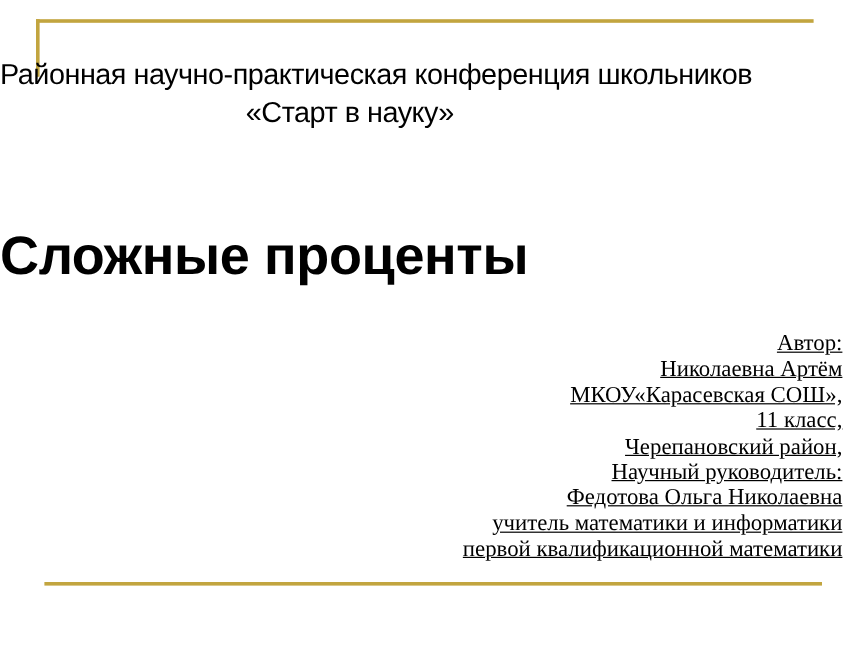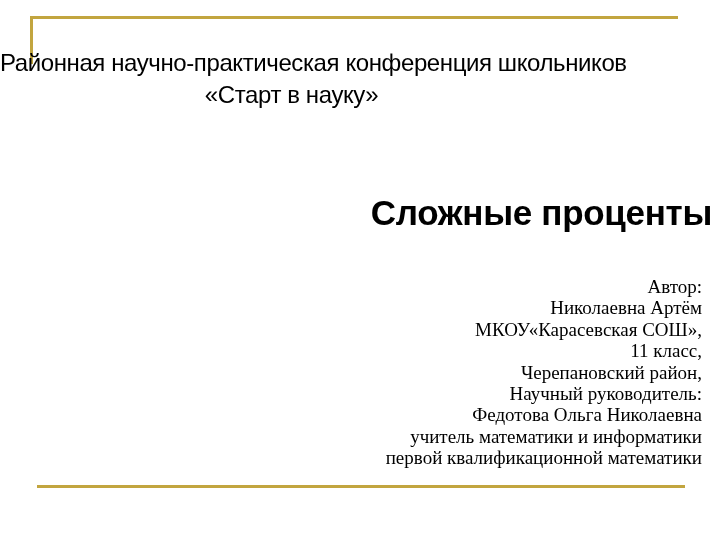--- a/index.html
+++ b/index.html
@@ -55,38 +55,39 @@
   }
   .conference-title .t-line {
     white-space: nowrap;
   }
   
   .slide-subtitle {
     position: absolute;
     left: 0;
     top: 193px;
     width: 712px;
-    text-align: right;
-    font-size: 35px;
+    text-align: left;
+    font-size: 45px;
     line-height: 40px;
     font-weight: bold;
     letter-spacing: -0.3px;
     z-index: 2;
   }
   
   .author-block {
     position: absolute;
     top: 276px;
     right: 18px;
     width: 420px;
     text-align: right;
     font-family: "Liberation Serif", serif;
     font-size: 19px;
     line-height: 21.4px;
     z-index: 2;
+    text-decoration: underline;
   }
   .author-block .a-line {
     white-space: nowrap;
   }
 </style>
 </head>
 <body>
 
 <div class="slide">
 

